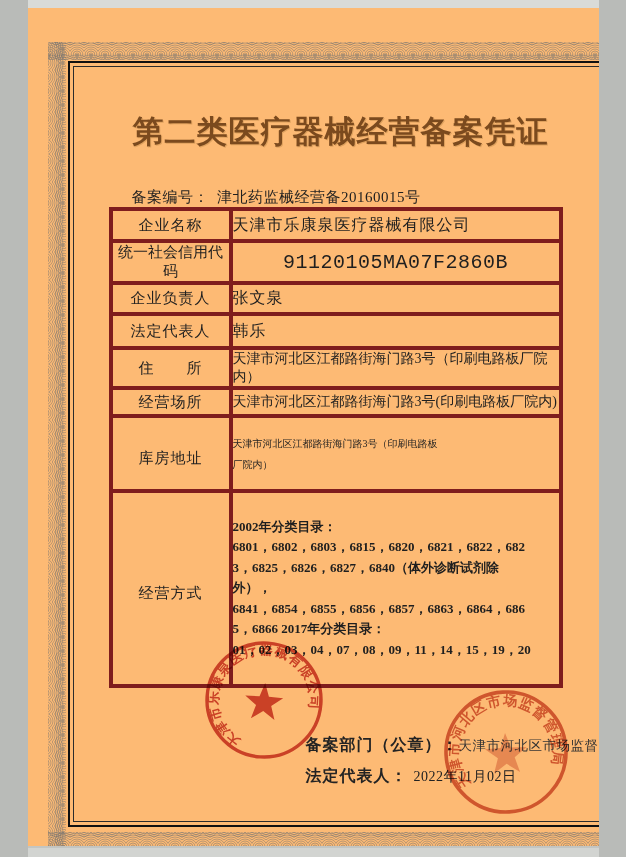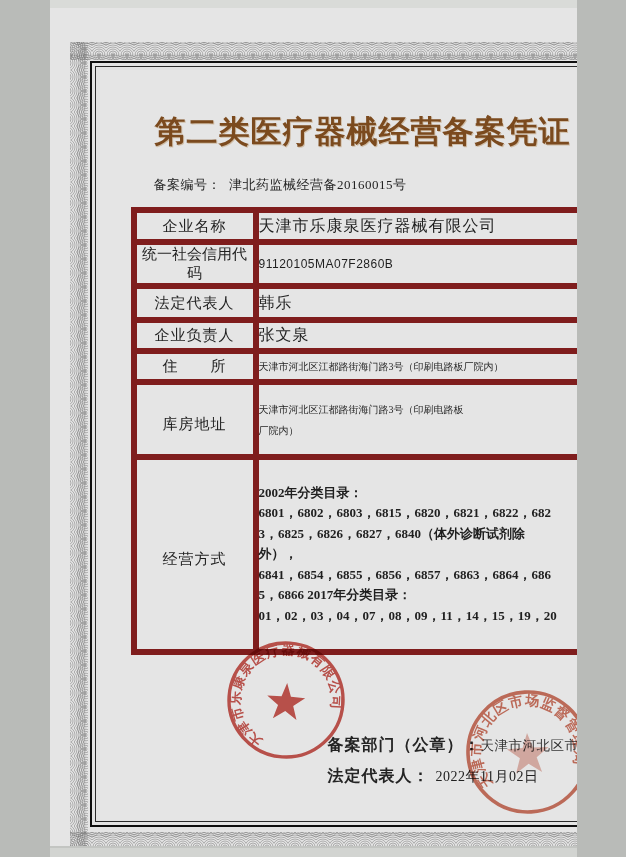--- a/index.html
+++ b/index.html
@@ -1,46 +1,46 @@
 <!DOCTYPE html>
 <html><head>
 <meta charset="utf-8">
 <style>
   html,body{margin:0;padding:0;background:#b9bbb8;}
   .page{
-    position:relative;width:527px;height:857px;margin:0 auto;
-    background:#e5e5e5;overflow:hidden;
+    position:relative;width:571px;height:857px;margin:0 auto;
+    background:#fdba74;overflow:hidden;
     font-family:"Liberation Serif","DejaVu Serif",serif;color:#1f1f1f;
   }
   .scan-strip-top{position:absolute;left:0;top:0;width:626px;height:8px;background:#d9dbd8;}
   .scan-strip-bottom{position:absolute;left:0;bottom:0;width:626px;height:9px;background:#d2d4d1;border-top:2px solid #c3c5c2;}
   .deco{position:absolute;left:0;top:0;}
   .frame{
     position:absolute;left:40px;top:61px;width:537px;height:766px;
     border:2px solid #101010;box-sizing:border-box;
   }
   .frame::before{content:"";position:absolute;inset:3px;border:1px solid #2c2c2c;}
   .title{
     position:absolute;left:0;top:111px;width:626px;text-align:center;
     font-size:31px;font-weight:bold;letter-spacing:1px;color:#7b4a1e;
     text-shadow:1px 1px 0 rgba(168,118,54,.35);
   }
-  .filing{position:absolute;left:104px;top:176px;font-size:13px;letter-spacing:.5px;}
+  .filing{position:absolute;left:104px;top:188px;font-size:15px;letter-spacing:.5px;}
   .filing .val{margin-left:8px;}
   table.cert{
     position:absolute;left:81px;top:207px;width:442px;
     border-collapse:collapse;table-layout:fixed;
   }
-  table.cert td{border:6px solid #7f1d1d;padding:0;vertical-align:middle;}
+  table.cert td{border:4px solid #7f1d1d;padding:0;vertical-align:middle;}
   td.lbl{width:116px;text-align:center;font-size:15px;letter-spacing:1px;}
   td.lbl.sm{font-size:15px;letter-spacing:0;}
   td.val{width:326px;padding-left:8px;padding-right:4px;white-space:pre-wrap;}
   .v-lg{font-size:16px;letter-spacing:1px;}
-  .v-code{font-size:12px;letter-spacing:.5px;font-family:Liberation Sans, sans-serif;}
-  .v-sm{font-size:10px;}
+  .v-code{font-size:20px;letter-spacing:.5px;font-family:Liberation Mono, monospace;text-align:center;}
+  .v-sm{font-size:14px;}
   .v-md{font-size:10px;line-height:21px;}
   .v-range{font-size:13px;line-height:20.5px;font-weight:bold;}
   td.top{vertical-align:top;padding-top:7px;}
   td.lbl.top{padding-top:9px;font-family:Liberation Serif, serif;}
   .footer-line{position:absolute;z-index:2;white-space:nowrap;}
   .dept-line{left:278px;top:735px;}
   .date-line{left:278px;top:766px;}
   .f-label{font-size:16px;letter-spacing:1px;color:#232323;font-weight:bold;}
   .f-value-dept{font-size:13.5px;color:#333;letter-spacing:.5px;}
   .f-value-date{font-size:14px;color:#222;margin-left:6px;letter-spacing:.5px;}
@@ -117,31 +117,35 @@
   <table class="cert">
     <tbody>
         <tr style="height:32px">
       <td class="lbl">企业名称</td>
       <td class="val v-lg">天津市乐康泉医疗器械有限公司</td>
     </tr>
     <tr style="height:33px">
       <td class="lbl sm">统一社会信用代码</td>
       <td class="val v-code">91120105MA07F2860B</td>
     </tr>
+    <tr style="height:31px">
+      <td class="lbl">企业负责人</td>
+      <td class="val v-lg">张文泉</td>
+    </tr>
     <tr style="height:34px">
       <td class="lbl">法定代表人</td>
       <td class="val v-lg">韩乐</td>
     </tr>
     <tr style="height:31px">
-      <td class="lbl">企业负责人</td>
-      <td class="val v-lg">张文泉</td>
-    </tr>
-    <tr style="height:31px">
       <td class="lbl">住　　所</td>
       <td class="val v-sm">天津市河北区江都路街海门路3号（印刷电路板厂院内）</td>
+    </tr>
+    <tr style="height:28px">
+      <td class="lbl">经营场所</td>
+      <td class="val v-sm">天津市河北区江都路街海门路3号(印刷电路板厂院内)</td>
     </tr>
     <tr style="height:75px">
       <td class="lbl top">库房地址</td>
       <td class="val v-md top">天津市河北区江都路街海门路3号（印刷电路板
 厂院内）</td>
     </tr>
     <tr style="height:195px">
       <td class="lbl top">经营方式</td>
       <td class="val v-range top">2002年分类目录：
 6801，6802，6803，6815，6820，6821，6822，682

